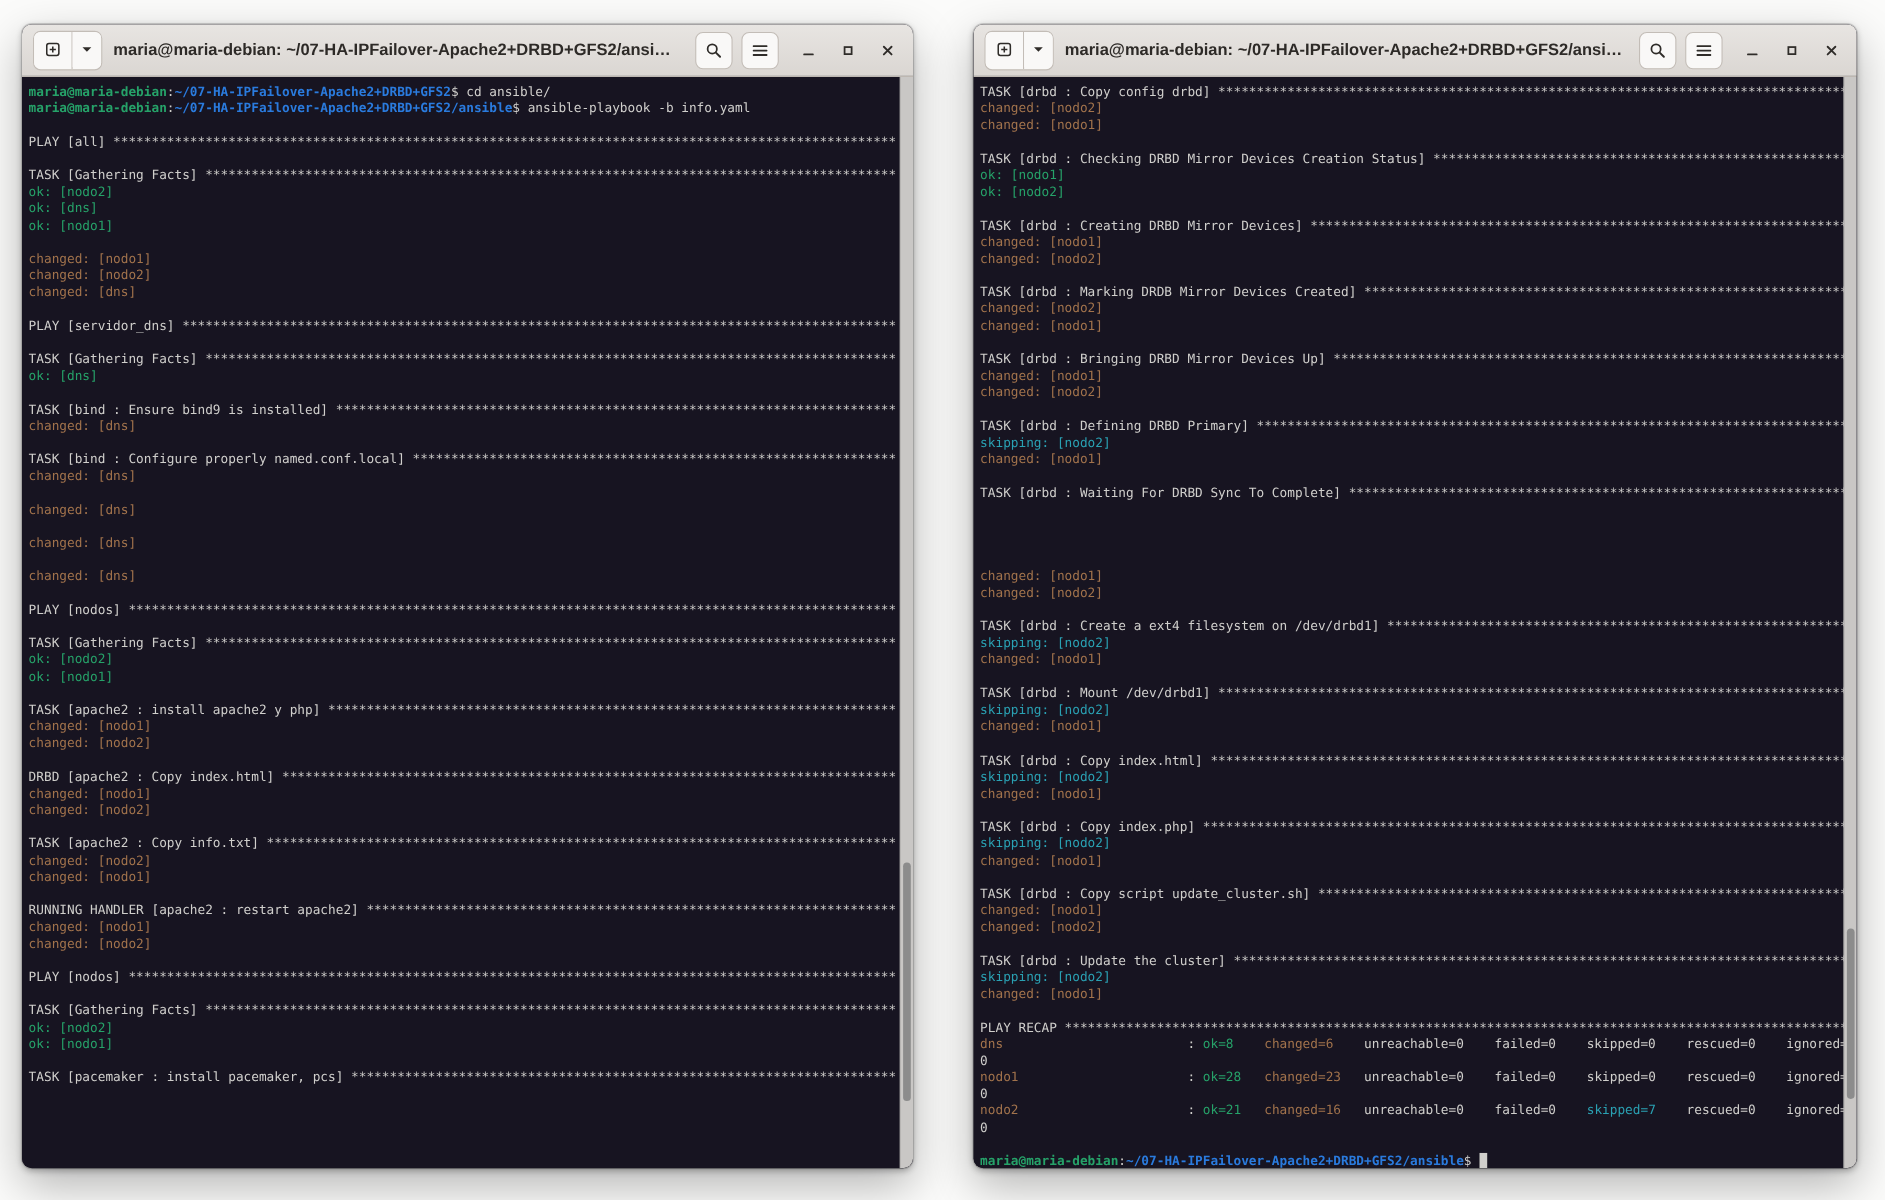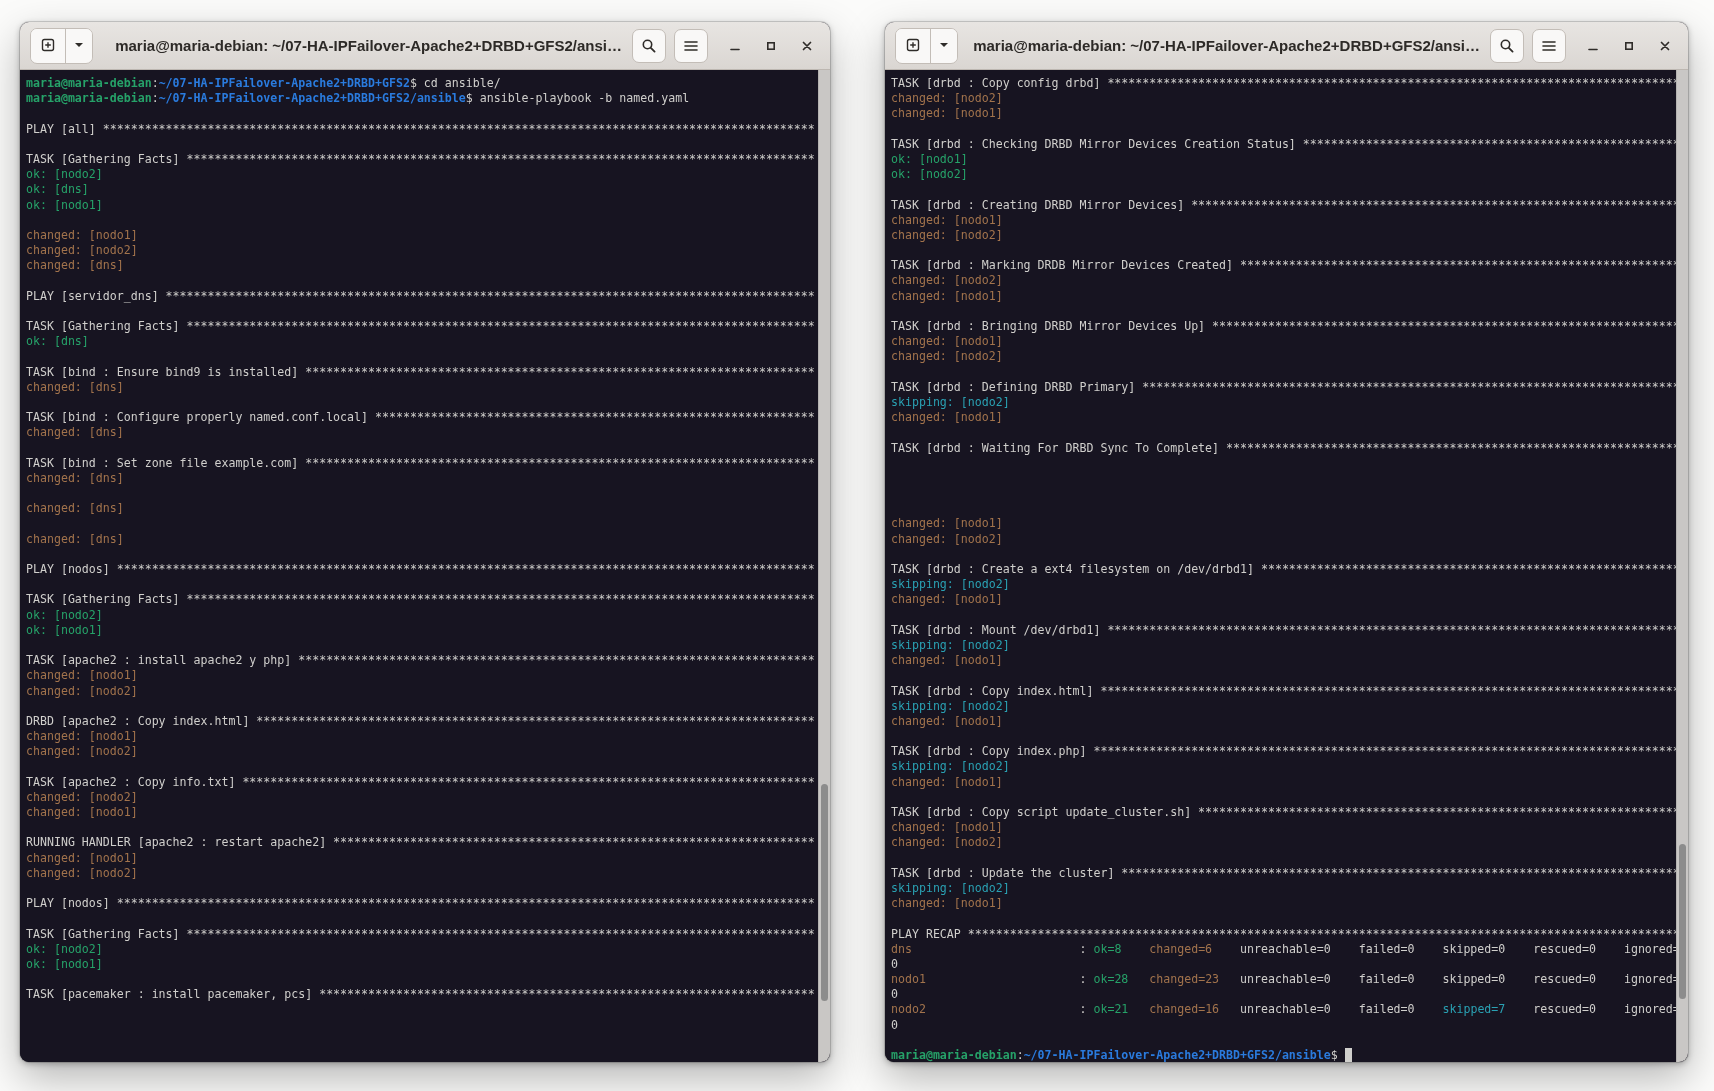--- a/index.html
+++ b/index.html
@@ -34,21 +34,21 @@
   .tabgrp .hbtn{border:none;border-radius:0;height:32px;}
   .tabgrp .divider{width:1px;background:#c3bdb7;}
   .hbtn{
     height:34px;min-width:34px;box-sizing:border-box;
     background:#f9f8f7;border:1px solid #c3bdb7;border-radius:7px;
     display:flex;align-items:center;justify-content:center;
     padding:0 8px;cursor:pointer;
   }
   .hbtn.narrow{min-width:26px;padding:0 5px;}
   .title{
-    flex:1 1 auto;text-align:right;
+    flex:1 1 auto;text-align:left;
     font-size:15px;font-weight:bold;color:#2d2a27;
     white-space:nowrap;overflow:hidden;text-overflow:ellipsis;
     padding:0 2px;
   }
   .wc{display:flex;align-items:center;gap:10px;flex:0 0 auto;margin-left:6px;}
   .wcb{
     width:26px;height:26px;border:none;background:transparent;border-radius:50%;
     display:flex;align-items:center;justify-content:center;cursor:pointer;padding:0;
   }
   svg{display:block;}
@@ -139,21 +139,21 @@
         <span>
           <svg width="14" height="14" viewBox="0 0 14 14">
               <path d="M3.5 3.5l7 7M10.5 3.5l-7 7" stroke="#2f2c29" stroke-width="1.7" stroke-linecap="round"></path>
             </svg>
         </span>
       </button>
     </div>
   </header>
   <div class="term">
       <div class="tl"><span class="s-gb">maria@maria-debian</span><span class="s-fg">:</span><span class="s-bb">~/07-HA-IPFailover-Apache2+DRBD+GFS2</span><span class="s-fg">$ cd ansible/</span></div>
-      <div class="tl"><span class="s-gb">maria@maria-debian</span><span class="s-fg">:</span><span class="s-bb">~/07-HA-IPFailover-Apache2+DRBD+GFS2/ansible</span><span class="s-fg">$ ansible-playbook -b named.yaml</span></div>
+      <div class="tl"><span class="s-gb">maria@maria-debian</span><span class="s-fg">:</span><span class="s-bb">~/07-HA-IPFailover-Apache2+DRBD+GFS2/ansible</span><span class="s-fg">$ ansible-playbook -b info.yaml</span></div>
       <div class="tl"></div>
       <div class="tl"><span class="s-fg">PLAY [all] ******************************************************************************************************</span></div>
       <div class="tl"></div>
       <div class="tl"><span class="s-fg">TASK [Gathering Facts] ******************************************************************************************</span></div>
       <div class="tl"><span class="s-ok">ok: [nodo2]</span></div>
       <div class="tl"><span class="s-ok">ok: [dns]</span></div>
       <div class="tl"><span class="s-ok">ok: [nodo1]</span></div>
       <div class="tl"></div>
       <div class="tl"><span class="s-ch">changed: [nodo1]</span></div>
       <div class="tl"><span class="s-ch">changed: [nodo2]</span></div>
@@ -163,21 +163,20 @@
       <div class="tl"></div>
       <div class="tl"><span class="s-fg">TASK [Gathering Facts] ******************************************************************************************</span></div>
       <div class="tl"><span class="s-ok">ok: [dns]</span></div>
       <div class="tl"></div>
       <div class="tl"><span class="s-fg">TASK [bind : Ensure bind9 is installed] *************************************************************************</span></div>
       <div class="tl"><span class="s-ch">changed: [dns]</span></div>
       <div class="tl"></div>
       <div class="tl"><span class="s-fg">TASK [bind : Configure properly named.conf.local] ***************************************************************</span></div>
       <div class="tl"><span class="s-ch">changed: [dns]</span></div>
       <div class="tl"></div>
-      <div class="tl"><span class="s-fg">TASK [bind : Set zone file example.com] *************************************************************************</span></div>
       <div class="tl"><span class="s-ch">changed: [dns]</span></div>
       <div class="tl"></div>
       <div class="tl"><span class="s-ch">changed: [dns]</span></div>
       <div class="tl"></div>
       <div class="tl"><span class="s-ch">changed: [dns]</span></div>
       <div class="tl"></div>
       <div class="tl"><span class="s-fg">PLAY [nodos] ****************************************************************************************************</span></div>
       <div class="tl"></div>
       <div class="tl"><span class="s-fg">TASK [Gathering Facts] ******************************************************************************************</span></div>
       <div class="tl"><span class="s-ok">ok: [nodo2]</span></div>

